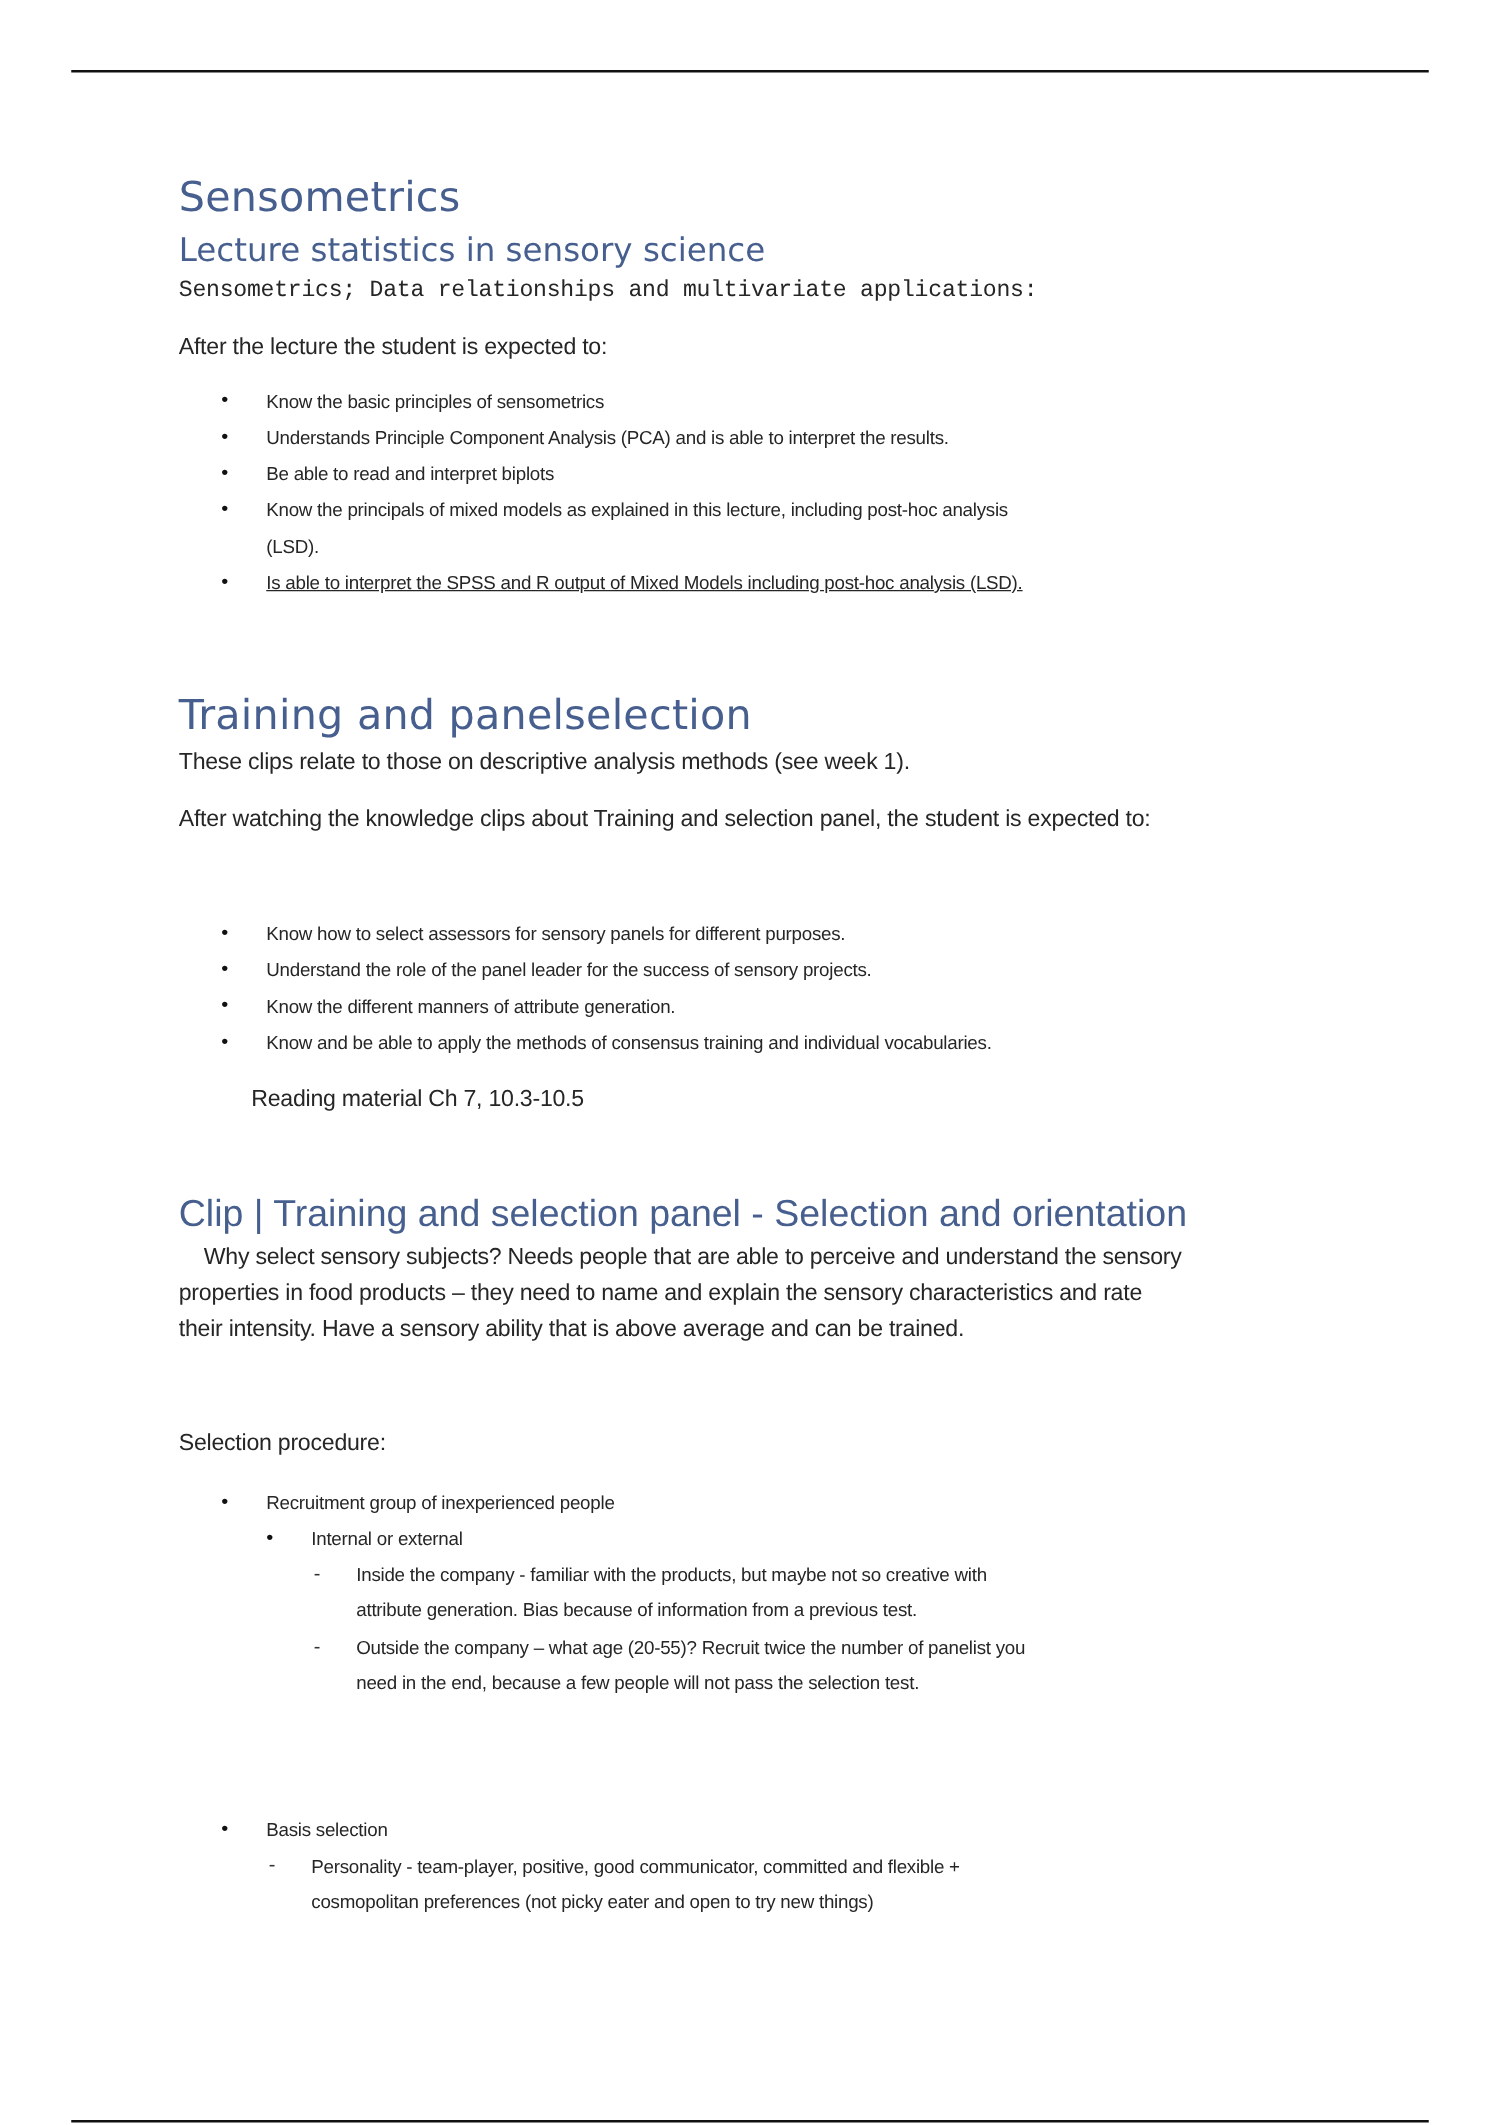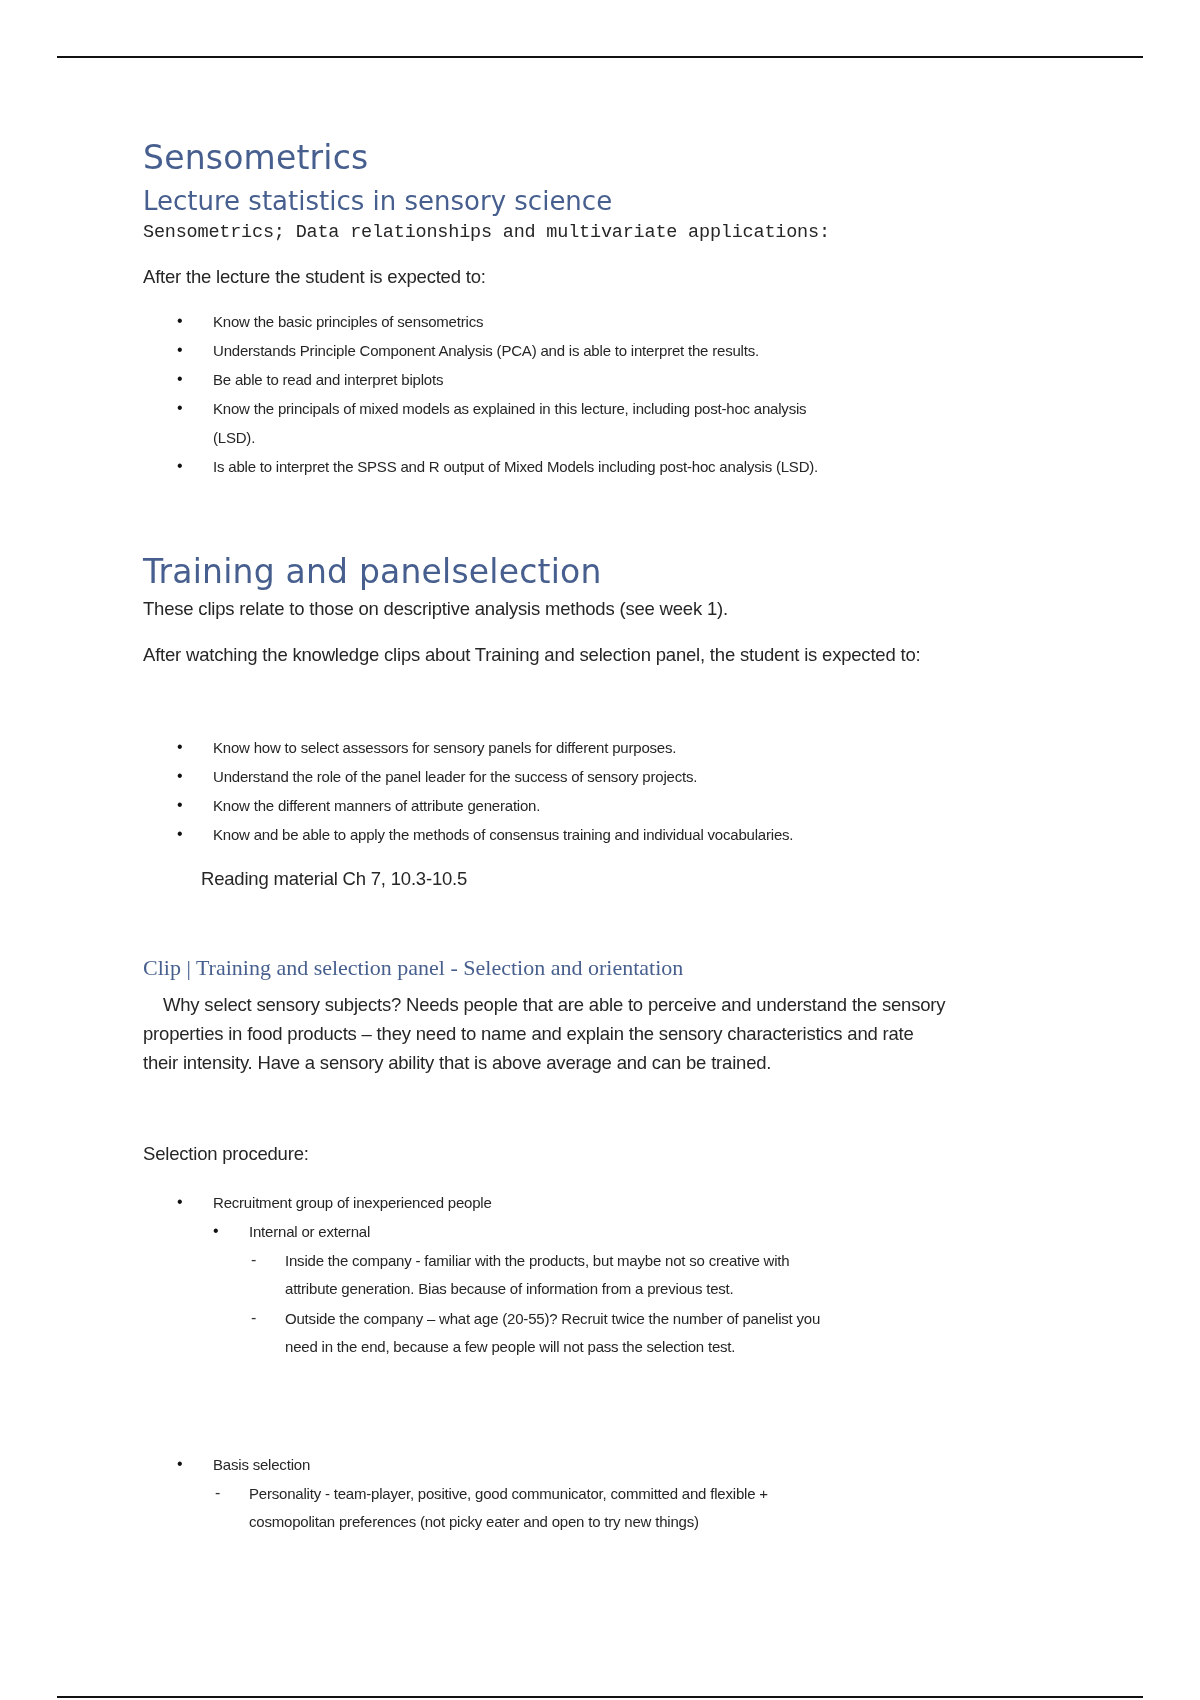--- a/index.html
+++ b/index.html
@@ -9,21 +9,21 @@
       font-family: "Liberation Sans", sans-serif;
       color: #222222;
     }
     .rule { position: absolute; left: 57px; width: 1086px; height: 2px; background: #111111; }
     .rule.top { top: 56px; }
     .rule.bottom { top: 1696px; }
     .page { position: absolute; left: 143px; top: 0; width: 920px; }
     .abs { position: absolute; left: 0; white-space: nowrap; }
     .h1 { font-family: "DejaVu Sans", sans-serif; color: #475f8e; font-size: 33px; font-weight: normal; letter-spacing: 0.2px; }
     .h2 { font-family: "DejaVu Sans", sans-serif; color: #475f8e; font-size: 26px; font-weight: normal; }
-    .h3 { font-family: Liberation Serif, serif; color: #475f8e; font-size: 22px; font-weight: normal; }
+    .h3 { font-family: Liberation Sans, sans-serif; color: #475f8e; font-size: 30px; font-weight: normal; }
     .p  { font-size: 18.5px; color: #262626; letter-spacing: -0.2px; }
     .li { position: absolute; font-size: 15px; color: #262626; letter-spacing: -0.2px; line-height: 28px; }
     .bullet { position: absolute; font-size: 16px; color: #111; }
     .dash { position: absolute; font-size: 16px; color: #333; }
   </style>
 </head>
 <body>
 
 <div class="rule top"></div>
 
@@ -47,21 +47,21 @@
       <span class="bullet" style="left:34px;top:370px;">•</span>
       <span class="li" style="left:70px;top:366px;white-space:nowrap;">Be able to read and interpret biplots</span>
     </li>
     <li>
       <span class="bullet" style="left:34px;top:399px;">•</span>
       <span class="li" style="left:70px;top:395px;white-space:nowrap;">Know the principals of mixed models as explained in this lecture, including post-hoc analysis</span>
       <span class="li" style="left:70px;top:424px;white-space:nowrap;">(LSD).</span>
     </li>
     <li>
       <span class="bullet" style="left:34px;top:457px;">•</span>
-      <span class="li" style="left:70px;top:453px;white-space:nowrap;">Is able to interpret the SPSS and R output of Mixed Models including post-hoc analysis (LSD).</span>
+      <span class="li" style="left:70px;top:453px;white-space:nowrap;text-decoration:underline;">Is able to interpret the SPSS and R output of Mixed Models including post-hoc analysis (LSD).</span>
     </li>
   </ul>
 
   <div class="abs h1" style="top:552px;">Training and panelselection</div>
   <div class="abs p" style="top:598px;">These clips relate to those on descriptive analysis methods (see week 1).</div>
   <div class="abs p" style="top:644px;">After watching the knowledge clips about Training and selection panel, the student is expected to:</div>
 
   <ul style="margin:0;padding:0;list-style:none;">
     <li>
       <span class="bullet" style="left:34px;top:738px;">•</span>

